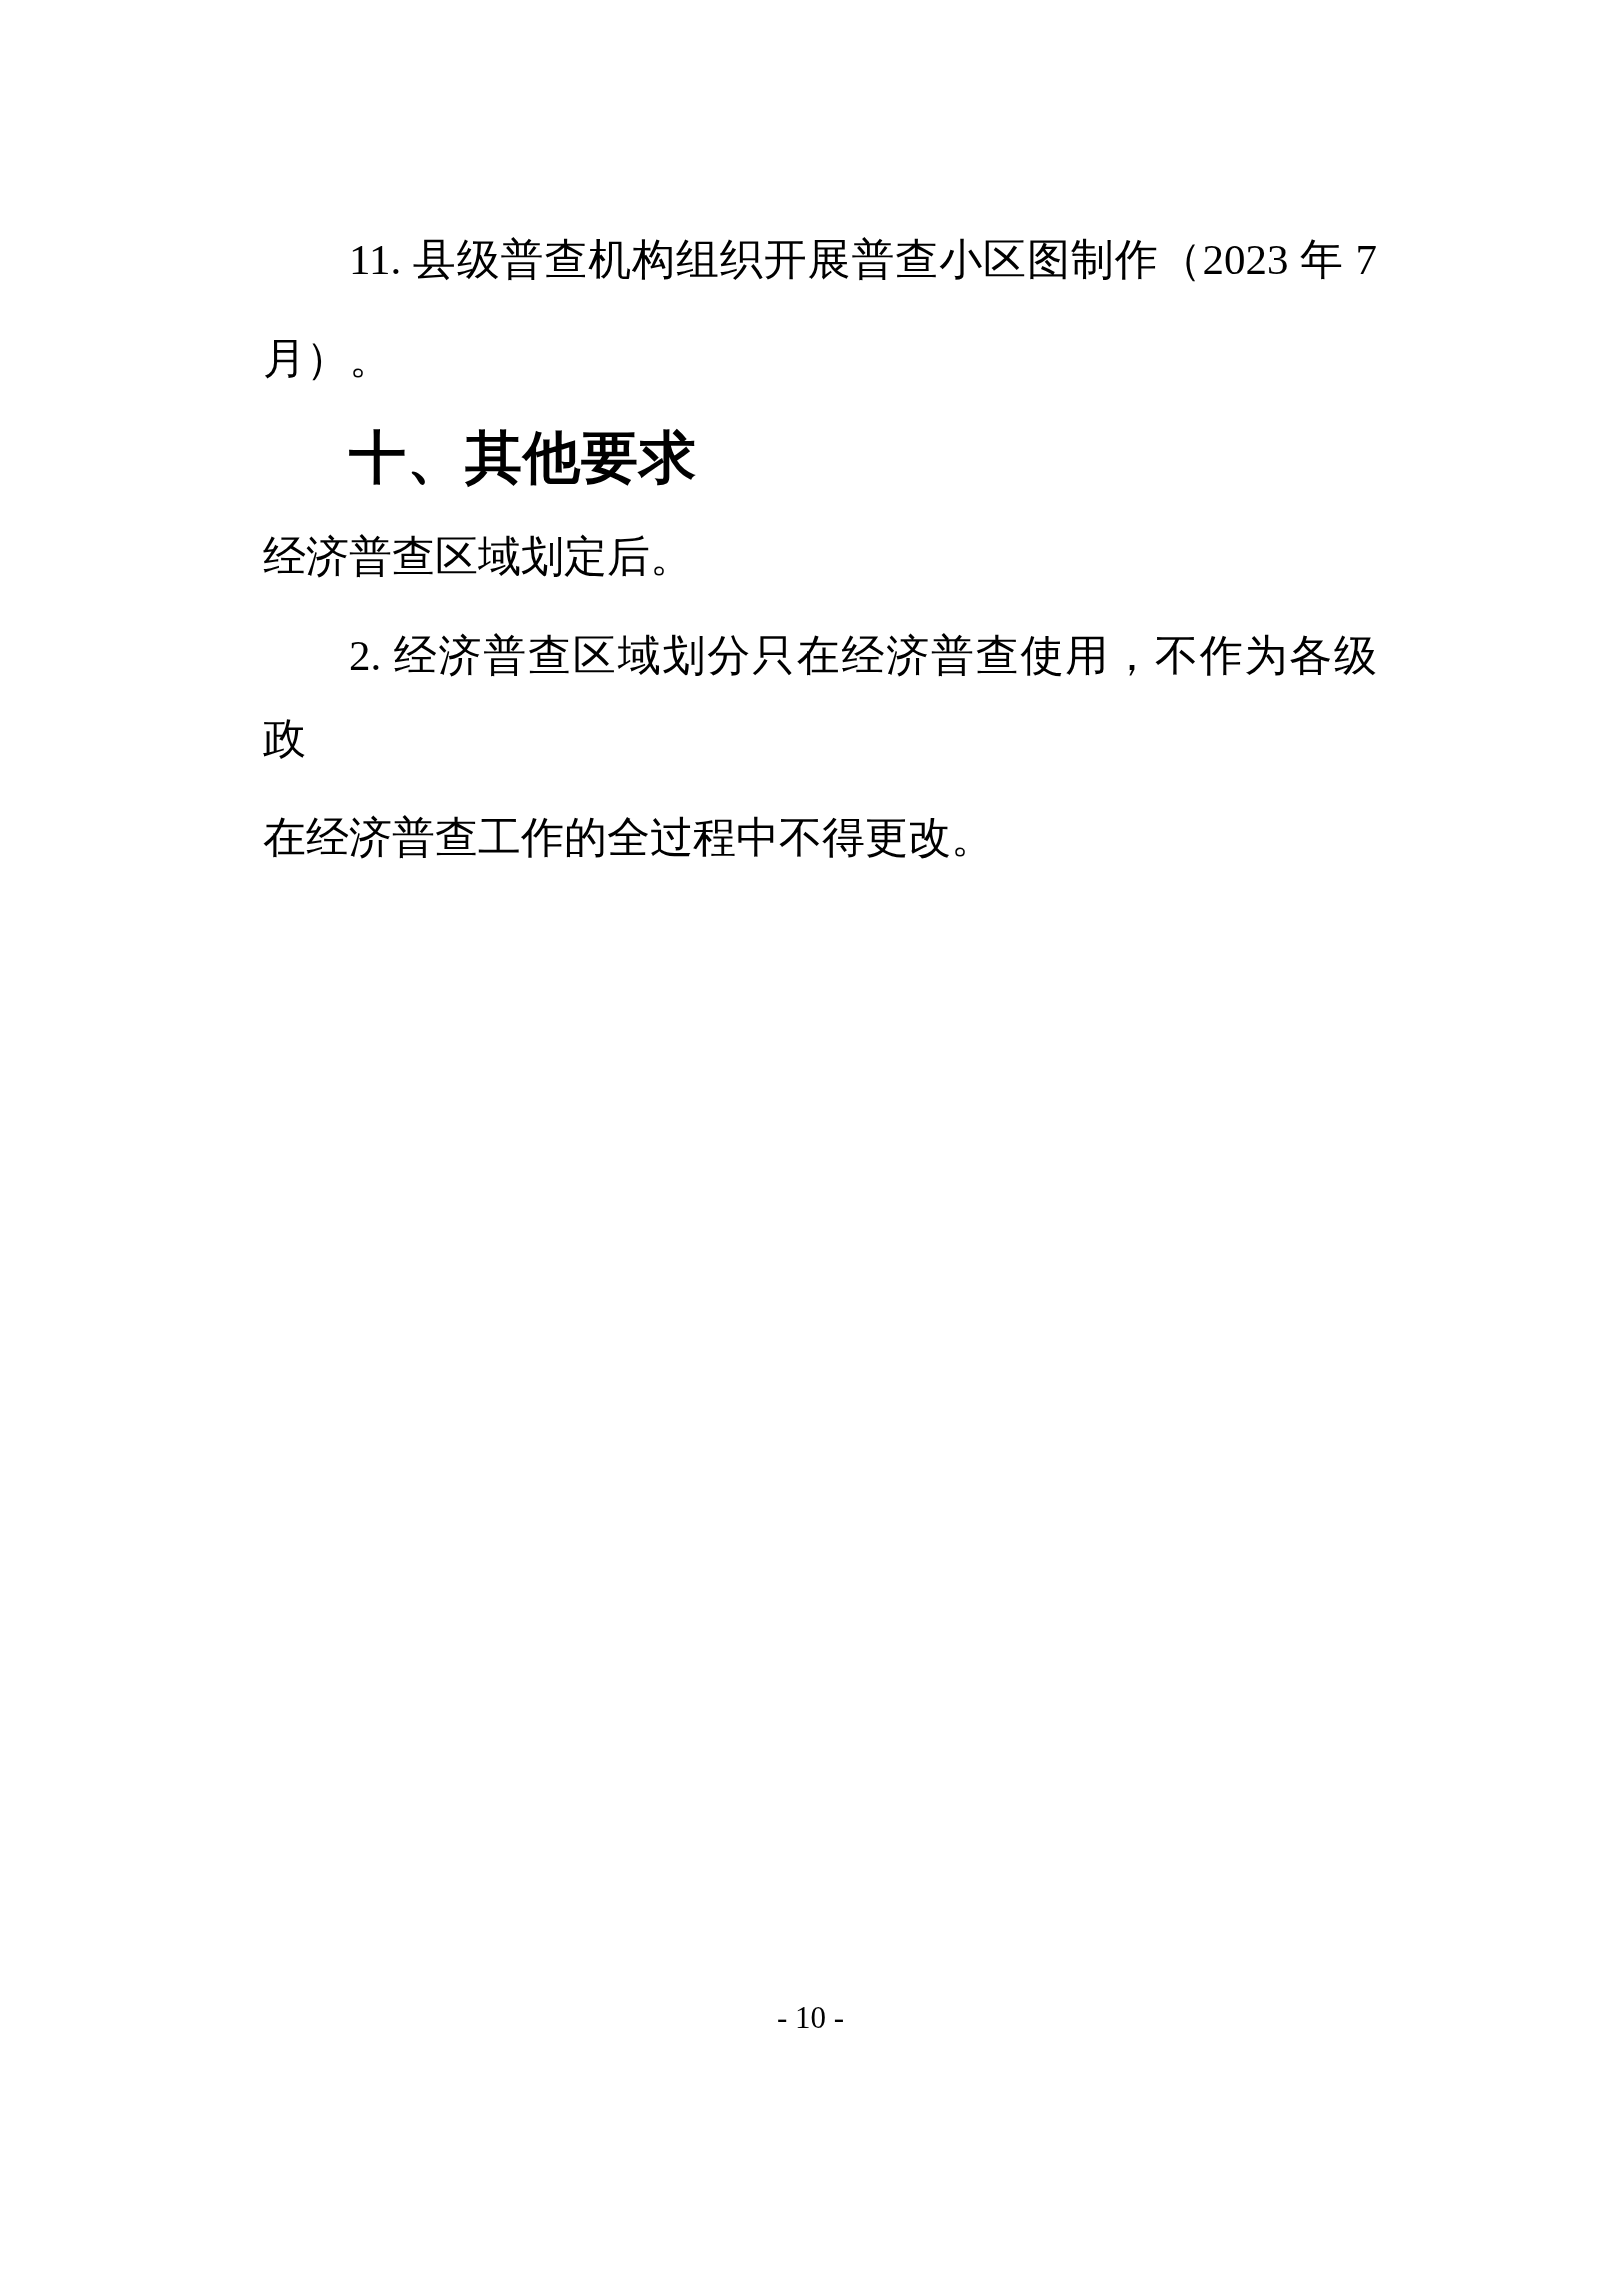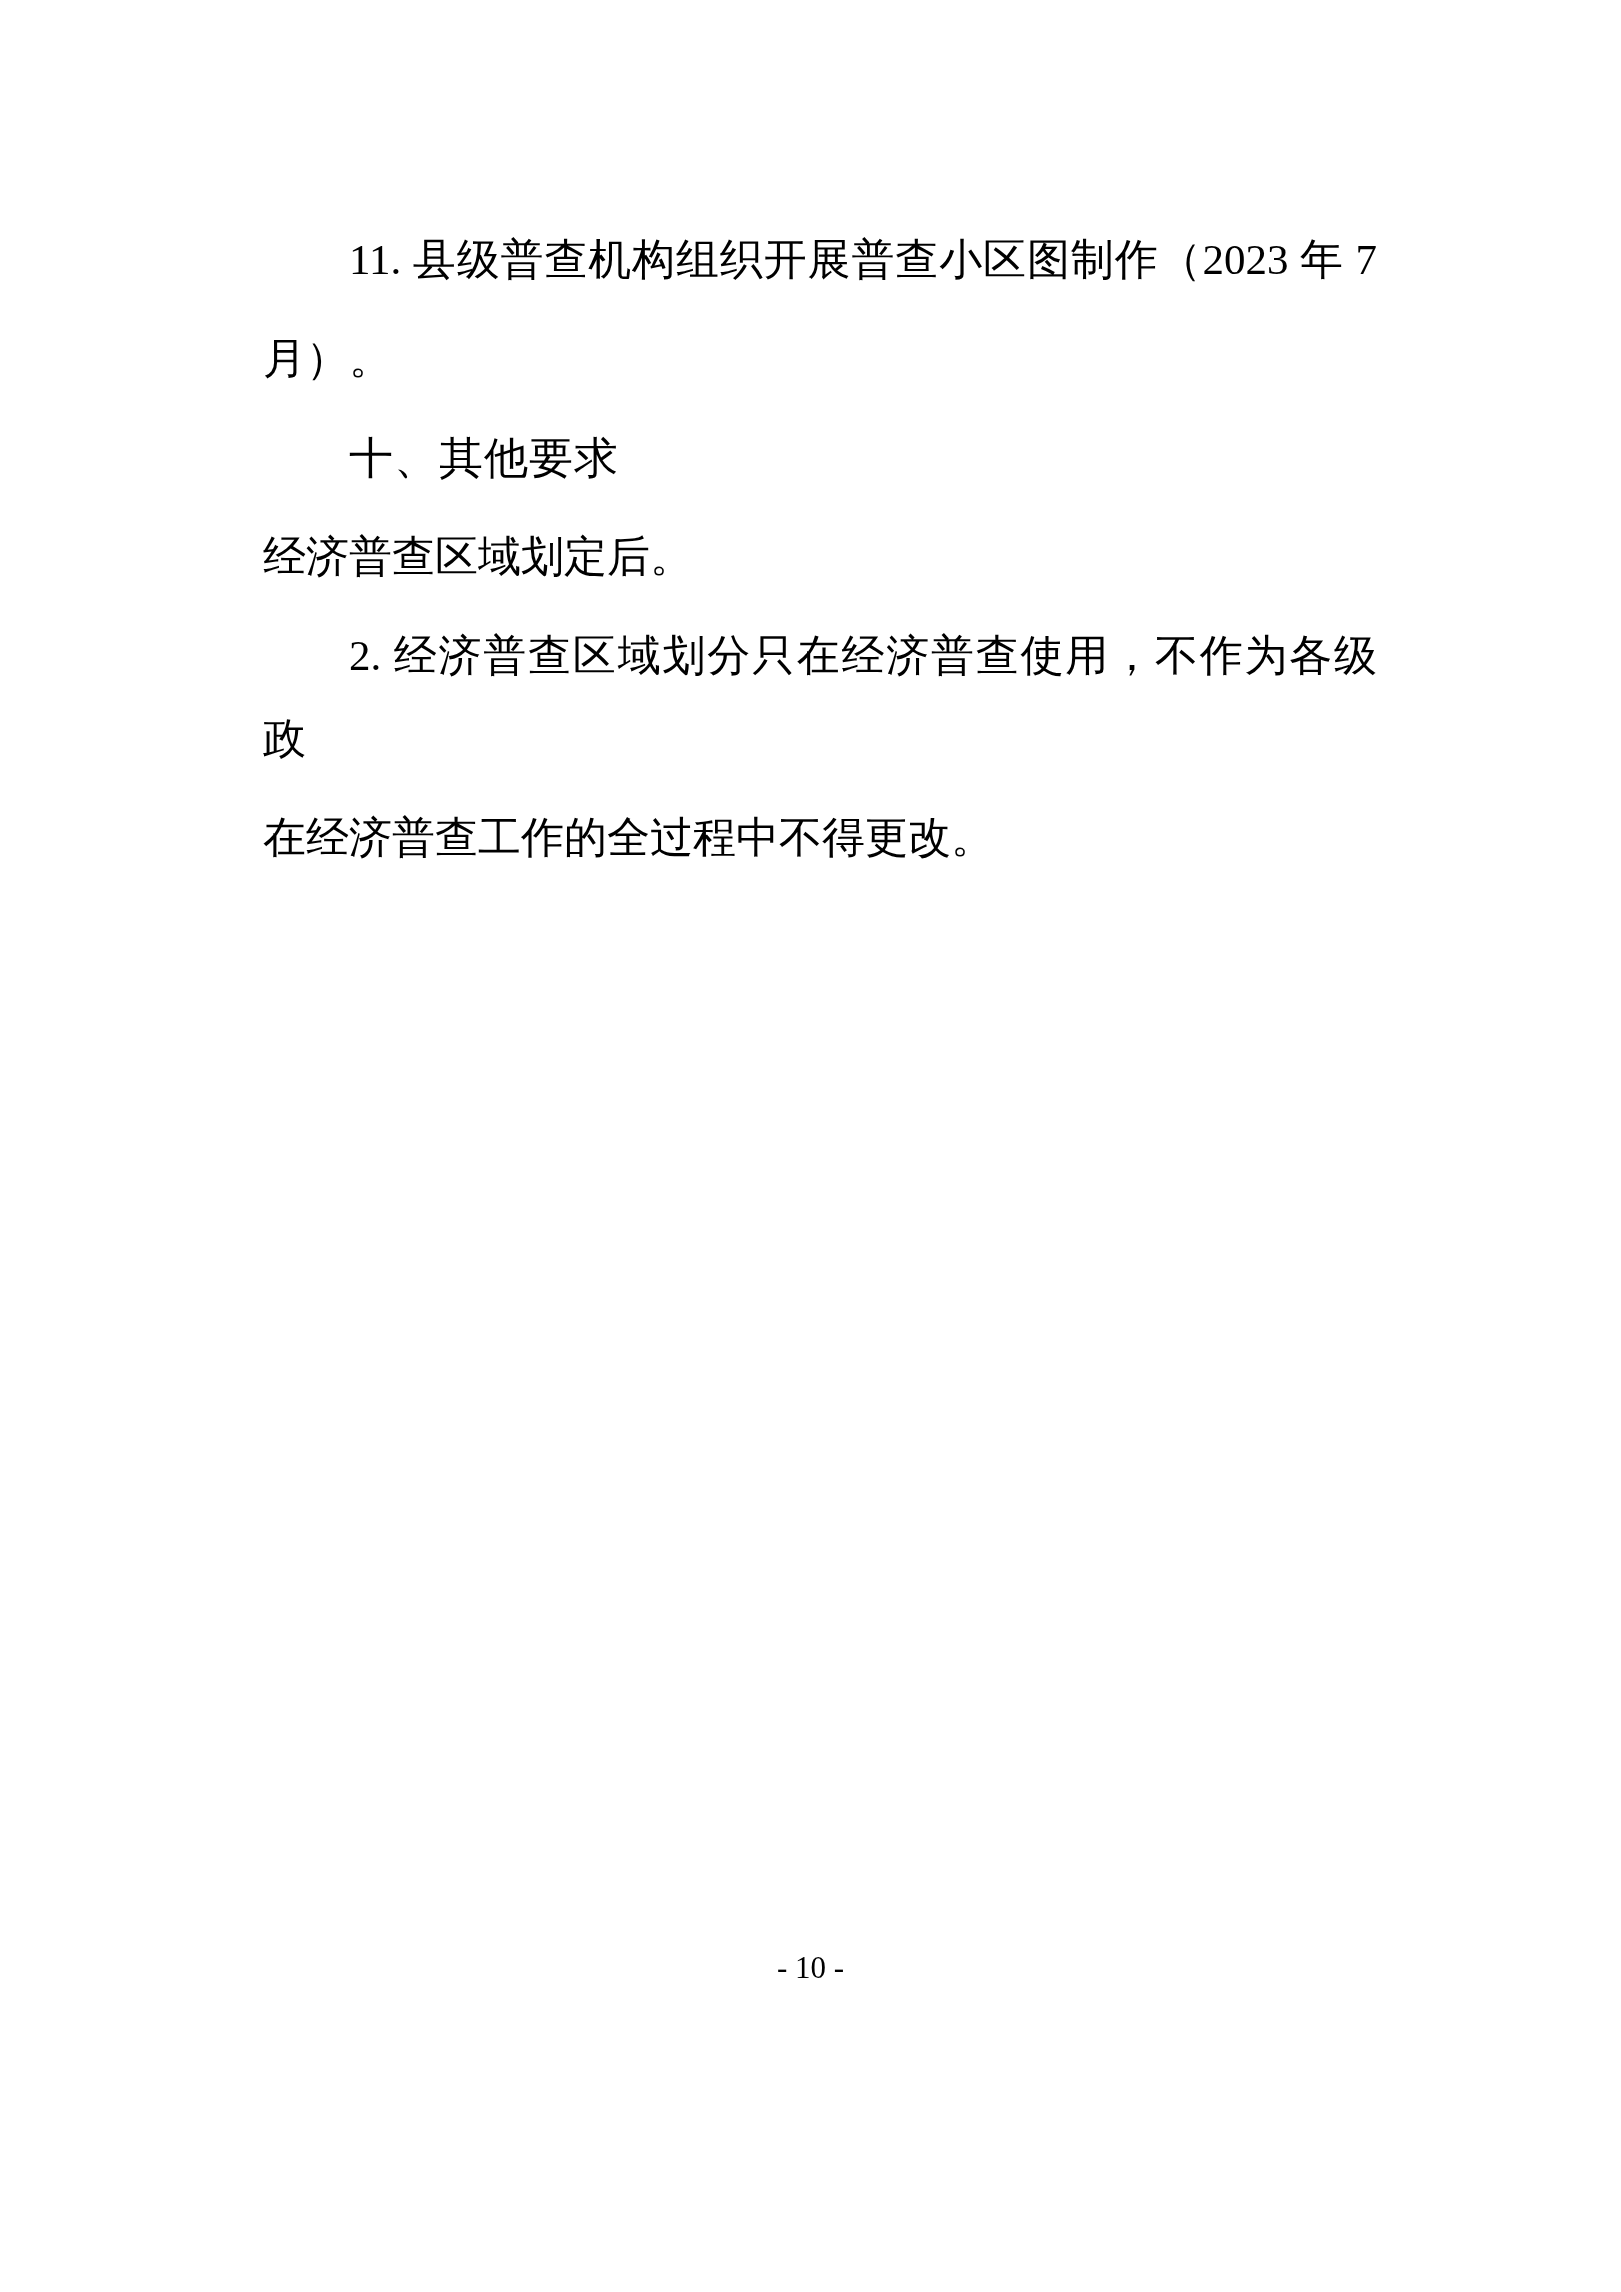--- a/index.html
+++ b/index.html
@@ -33,28 +33,28 @@
     font-family: "Liberation Serif", "DejaVu Serif", serif;
   }
   .indent { text-indent: 86px; }
   .justify-full {
     text-align: justify;
     text-align-last: justify;
     text-justify: inter-ideograph;
   }
   .heading {
     font-family: "DejaVu Sans", "Liberation Sans", sans-serif;
-    font-weight: 400;
-    font-size: 44px;
+    font-weight: 700;
+    font-size: 57px;
     letter-spacing: 1px;
   }
   .footer {
     position: absolute;
     left: 0;
-    top: 1946px;
+    top: 1996px;
     width: 100%;
     text-align: center;
     font-size: 31px;
     line-height: 43px;
     font-family: "Liberation Serif", "DejaVu Serif", serif;
     color: #000000;
   }
 </style>
 </head>
 <body>

